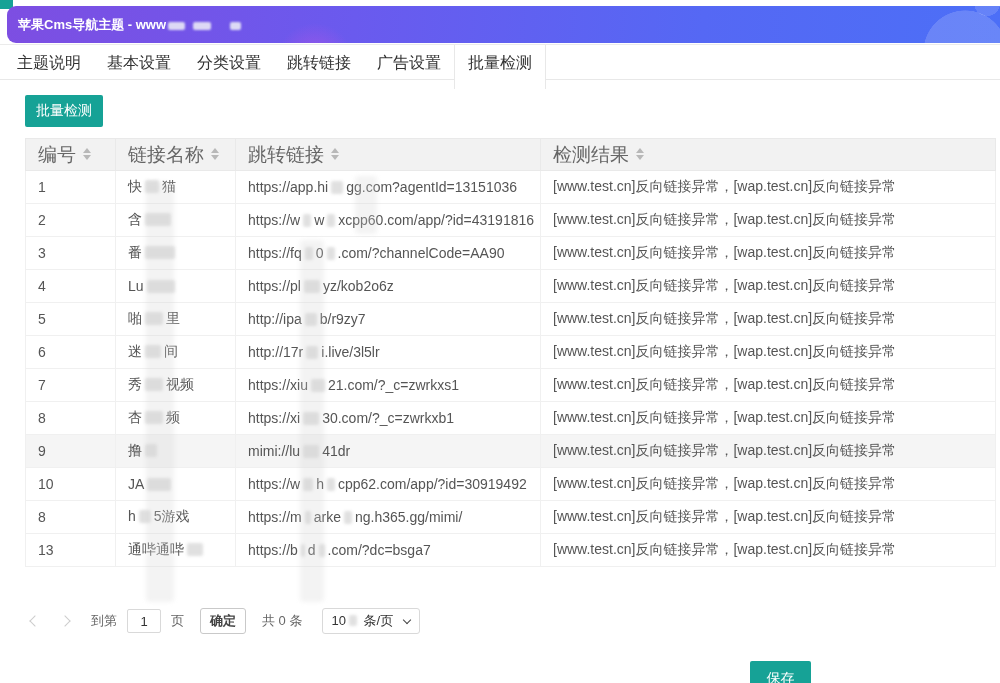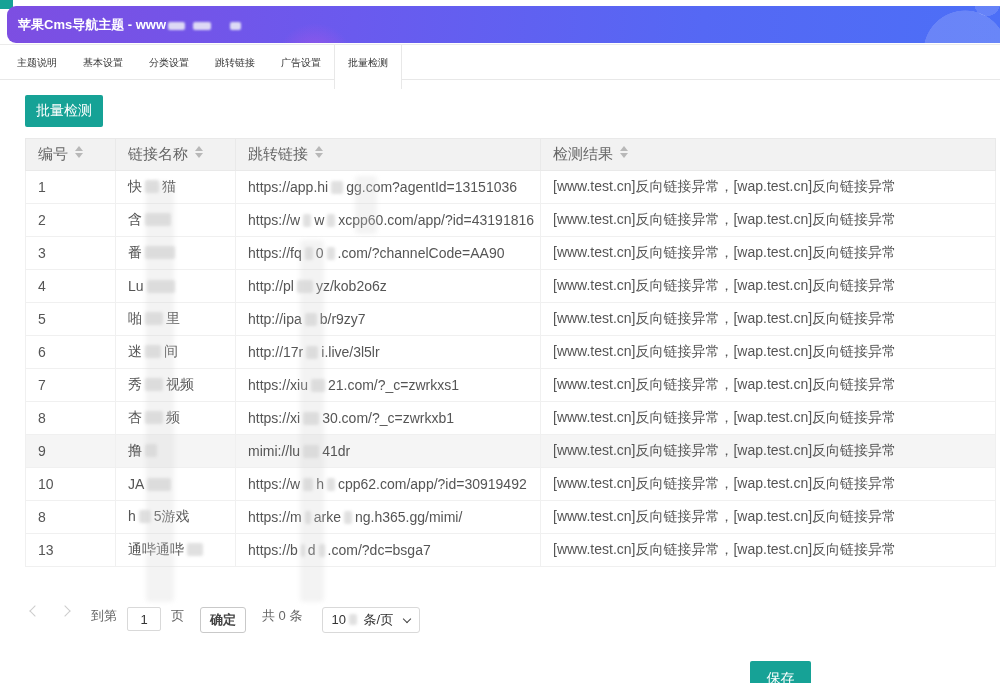--- a/index.html
+++ b/index.html
@@ -19,49 +19,49 @@
       radial-gradient(circle 55px at 31% 150%, rgba(238,82,226,0.38), transparent 70%),
       linear-gradient(95deg,#7d4ee2 0%,#6a5aee 35%,#5568f4 70%,#4c6ff7 100%);
   }
   .appbar-title { display:block; line-height:37px; padding-left:11px; font-size:13px; color:#fff; white-space:nowrap;font-weight:bold; }
   .tcensor { display:inline-block; height:8px; background:rgba(236,236,246,0.88); border-radius:2px;
     filter:blur(1px); vertical-align:middle; }
 
   
   .tabbar { position:absolute; top:44px; left:0; width:1000px; height:36px; background:#fff;
     border-top:1px solid #ebebeb; border-bottom:1px solid #e8e8e8; white-space:nowrap; z-index:2; }
-  .tab { display:inline-block; height:36px; line-height:36px; padding:0 13px; font-size:10px; color:#333; cursor:pointer; vertical-align:top; }
+  .tab { display:inline-block; height:36px; line-height:36px; padding:0 13px; font-size:16px; color:#333; cursor:pointer; vertical-align:top; }
   .tab:first-child { margin-left:4px; }
   .tab.active { position:relative; z-index:3; height:44px; background:#fff;
     border-left:1px solid #e8e8e8; border-right:1px solid #e8e8e8; }
 
   
   .btn-primary { background:var(--accent,#16a296); color:#fff; border:none; border-radius:2px;
     font-size:14px; cursor:pointer; font-family:inherit; }
   .batch { position:absolute; left:25px; top:95px; height:32px; padding:0 11px; }
   .save { position:absolute; left:750px; top:661px; width:61px; height:36px; }
 
   
   .tbl { position:absolute; left:25px; top:138px; width:970px; border-collapse:collapse; table-layout:fixed; }
   .tbl th { height:32px; background:#f2f2f2; color:#666; font-weight:400; text-align:left;
-    padding:0 0 0 12px; border:1px solid #e9e9e9; font-size:15px; white-space:nowrap; }
+    padding:0 0 0 12px; border:1px solid #e9e9e9; font-size:19px; white-space:nowrap; }
   .tbl td { height:33px; padding:0 0 0 12px; border:1px solid #f0f0f0; color:#555; font-size:14px;
     white-space:nowrap; overflow:hidden; }
   .tbl tr.hl td { background:#f5f5f5; }
   .cell-result { color:#666; }
   .censor { display:inline-block; height:13px; background:#d8d8d8; opacity:.78; filter:blur(1.5px);
     border-radius:2px; vertical-align:-2px; margin:0 3px; }
 
   .sort { display:inline-block; vertical-align:1px; margin-left:7px; cursor:pointer; }
   .sort i { display:block; width:0; height:0; border-left:4px solid transparent; border-right:4px solid transparent; }
   .sort .up { border-bottom:5px solid #b8b8b8; margin-bottom:2px; }
   .sort .down { border-top:5px solid #b8b8b8; }
 
   
-  .pager { position:absolute; left:25px; top:607px; height:28px; display:flex; 
+  .pager { position:absolute; left:25px; top:607px; height:28px; display:flex; align-items:center;
     font-size:13px; color:#666; z-index:2; }
   .chev { display:inline-block; width:8px; height:8px; border-left:1px solid #ccc; border-bottom:1px solid #ccc; }
   .chev-left { transform:rotate(45deg); margin:0 22px 0 6px; cursor:pointer; }
   .chev-right { transform:rotate(-135deg); margin-right:22px; cursor:pointer; }
   .pager-text { margin-right:10px; }
   .page-input { width:34px; height:24px; border:1px solid #d9d9d9; border-radius:2px; text-align:center;
     font-size:13px; color:#333; margin-right:10px; font-family:inherit; }
   .confirm-btn { height:26px; padding:0 9px; background:#fff; border:1px solid #c9c9c9; border-radius:3px;
     font-weight:700; color:#444; font-size:13px; margin:0 16px 0 6px; cursor:pointer; font-family:inherit; }
   .total { margin-right:20px; }
@@ -122,21 +122,21 @@
         </tr>
         <tr class="">
           <td>3</td>
           <td><span>番</span><span class="censor" style="width: 30px;"></span></td>
           <td><span>https://fq</span><span class="censor" style="width: 8px;"></span><span>0</span><span class="censor" style="width: 8px;"></span><span>.com/?channelCode=AA90</span></td>
           <td class="cell-result">[www.test.cn]反向链接异常，[wap.test.cn]反向链接异常</td>
         </tr>
         <tr class="">
           <td>4</td>
           <td><span>Lu</span><span class="censor" style="width: 28px;"></span></td>
-          <td><span>http://pl</span><span class="censor" style="width: 16px;"></span><span>yz/kob2o6z</span></td>
+          <td><span>https://pl</span><span class="censor" style="width: 16px;"></span><span>yz/kob2o6z</span></td>
           <td class="cell-result">[www.test.cn]反向链接异常，[wap.test.cn]反向链接异常</td>
         </tr>
         <tr class="">
           <td>5</td>
           <td><span>啪</span><span class="censor" style="width: 18px;"></span><span>里</span></td>
           <td><span>http://ipa</span><span class="censor" style="width: 12px;"></span><span>b/r9zy7</span></td>
           <td class="cell-result">[www.test.cn]反向链接异常，[wap.test.cn]反向链接异常</td>
         </tr>
         <tr class="">
           <td>6</td>

